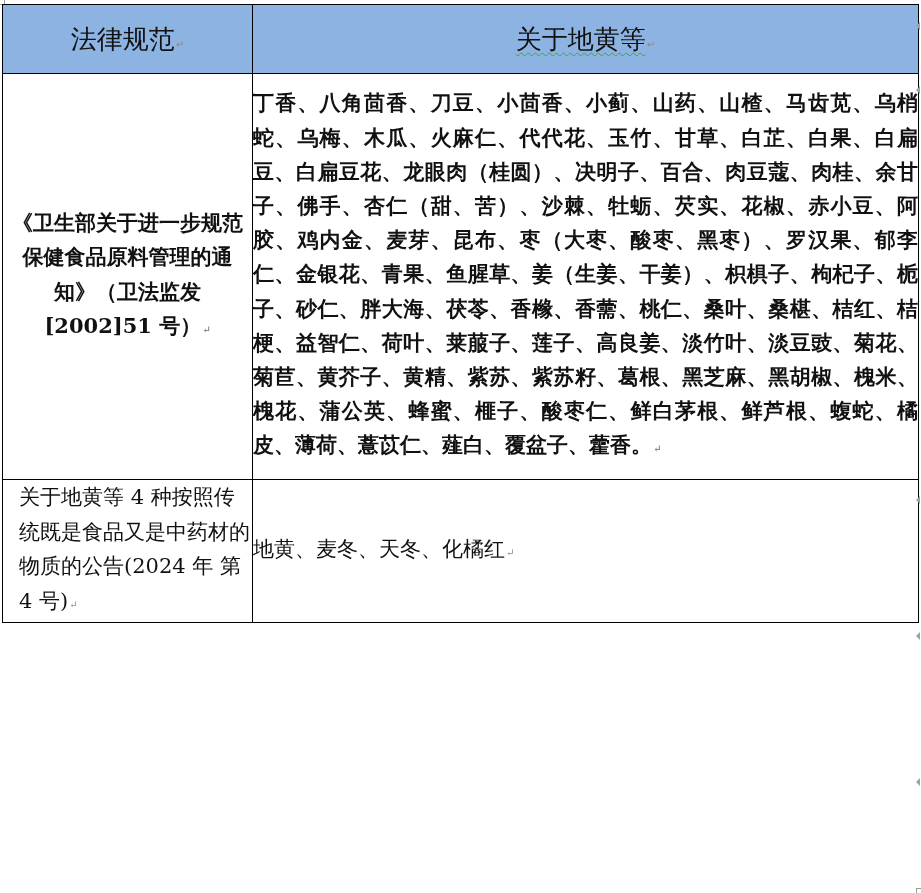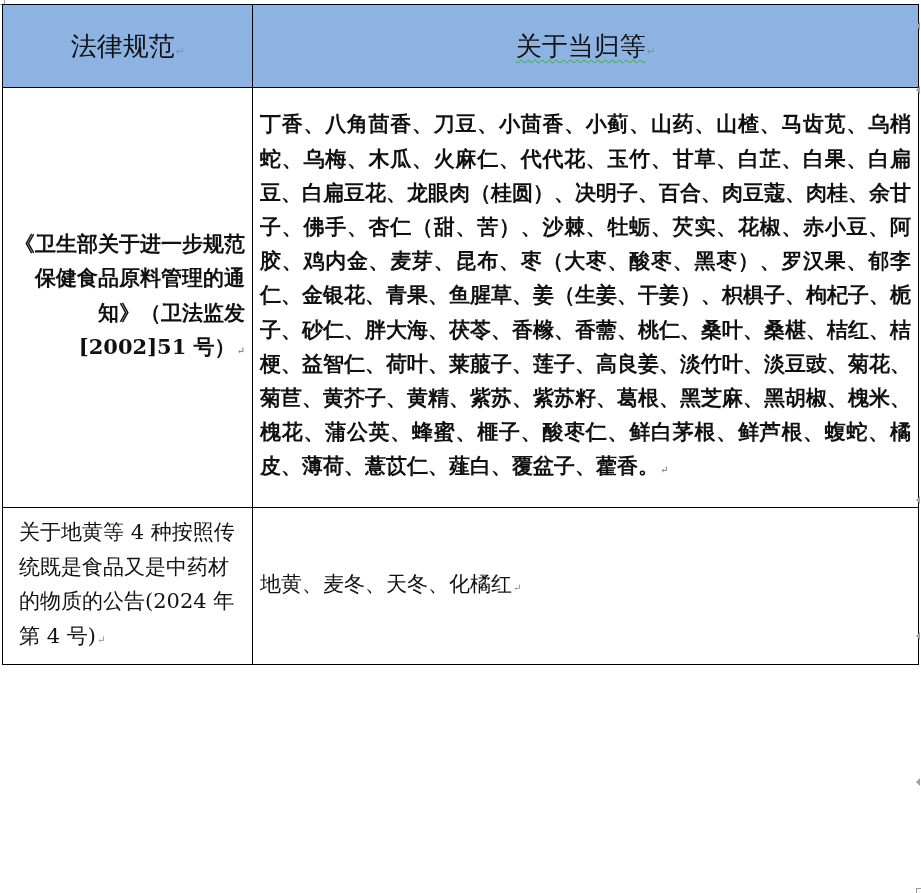--- a/index.html
+++ b/index.html
@@ -36,21 +36,21 @@
   table.food-table {
     position: absolute;
     left: 2px;
     top: 4px;
     width: 916px;
     border-collapse: collapse;
     table-layout: fixed;
   }
   table.food-table td, table.food-table th {
     border: 1.5px solid #000000;
-    padding: 7px;
+    padding: 0;
     vertical-align: middle;
     margin-left: 25px;
   }
   col.col-law { width: 250px; }
   col.col-list { width: 666px; }
   tr.header-row th {
     background: #8db3e2;
     height: 68px;
     font-weight: normal;
     font-size: 26px;
@@ -64,21 +64,21 @@
   }
   .squiggle {
     text-decoration: underline wavy #3aa83a;
     text-decoration-thickness: 1px;
     text-underline-offset: 4px;
   }
   td.law-cell {
     font-size: 21px;
     line-height: 34.5px;
     padding: 0 8px 0 14px;
-    text-align: right;
+    text-align: center;
   }
   td.law-cell.left {
     text-align: left;
     padding-left: 16px;
   }
   td.list-cell {
     font-size: 21px;
     line-height: 34.2px;
     padding: 0 8px 0 12px;
     text-align: justify;
@@ -106,21 +106,21 @@
   <colgroup>
     <col class="col-law">
     <col class="col-list">
   </colgroup>
   <tbody>
       <tr class="header-row">
     <th>
       <span>法律规范</span><span class="mark">↵</span>
     </th>
     <th>
-      <span class="squiggle">关于当归等</span><span class="mark">↵</span>
+      <span class="squiggle">关于地黄等</span><span class="mark">↵</span>
     </th>
   </tr>
 
   <tr class="row-1">
     <td class="law-cell">
       <span>《卫生部关于进一步规范保健食品原料管理的通知》（卫法监发[2002]51 号）</span><span class="mark">↵</span>
     </td>
     <td class="list-cell">
       <span>丁香、八角茴香、刀豆、小茴香、小蓟、山药、山楂、马齿苋、乌梢蛇、乌梅、木瓜、火麻仁、代代花、玉竹、甘草、白芷、白果、白扁豆、白扁豆花、龙眼肉（桂圆）、决明子、百合、肉豆蔻、肉桂、余甘子、佛手、杏仁（甜、苦）、沙棘、牡蛎、芡实、花椒、赤小豆、阿胶、鸡内金、麦芽、昆布、枣（大枣、酸枣、黑枣）、罗汉果、郁李仁、金银花、青果、鱼腥草、姜（生姜、干姜）、枳椇子、枸杞子、栀子、砂仁、胖大海、茯苓、香橼、香薷、桃仁、桑叶、桑椹、桔红、桔梗、益智仁、荷叶、莱菔子、莲子、高良姜、淡竹叶、淡豆豉、菊花、菊苣、黄芥子、黄精、紫苏、紫苏籽、葛根、黑芝麻、黑胡椒、槐米、槐花、蒲公英、蜂蜜、榧子、酸枣仁、鲜白茅根、鲜芦根、蝮蛇、橘皮、薄荷、薏苡仁、薤白、覆盆子、藿香。</span><span class="mark">↵</span>
     </td>

